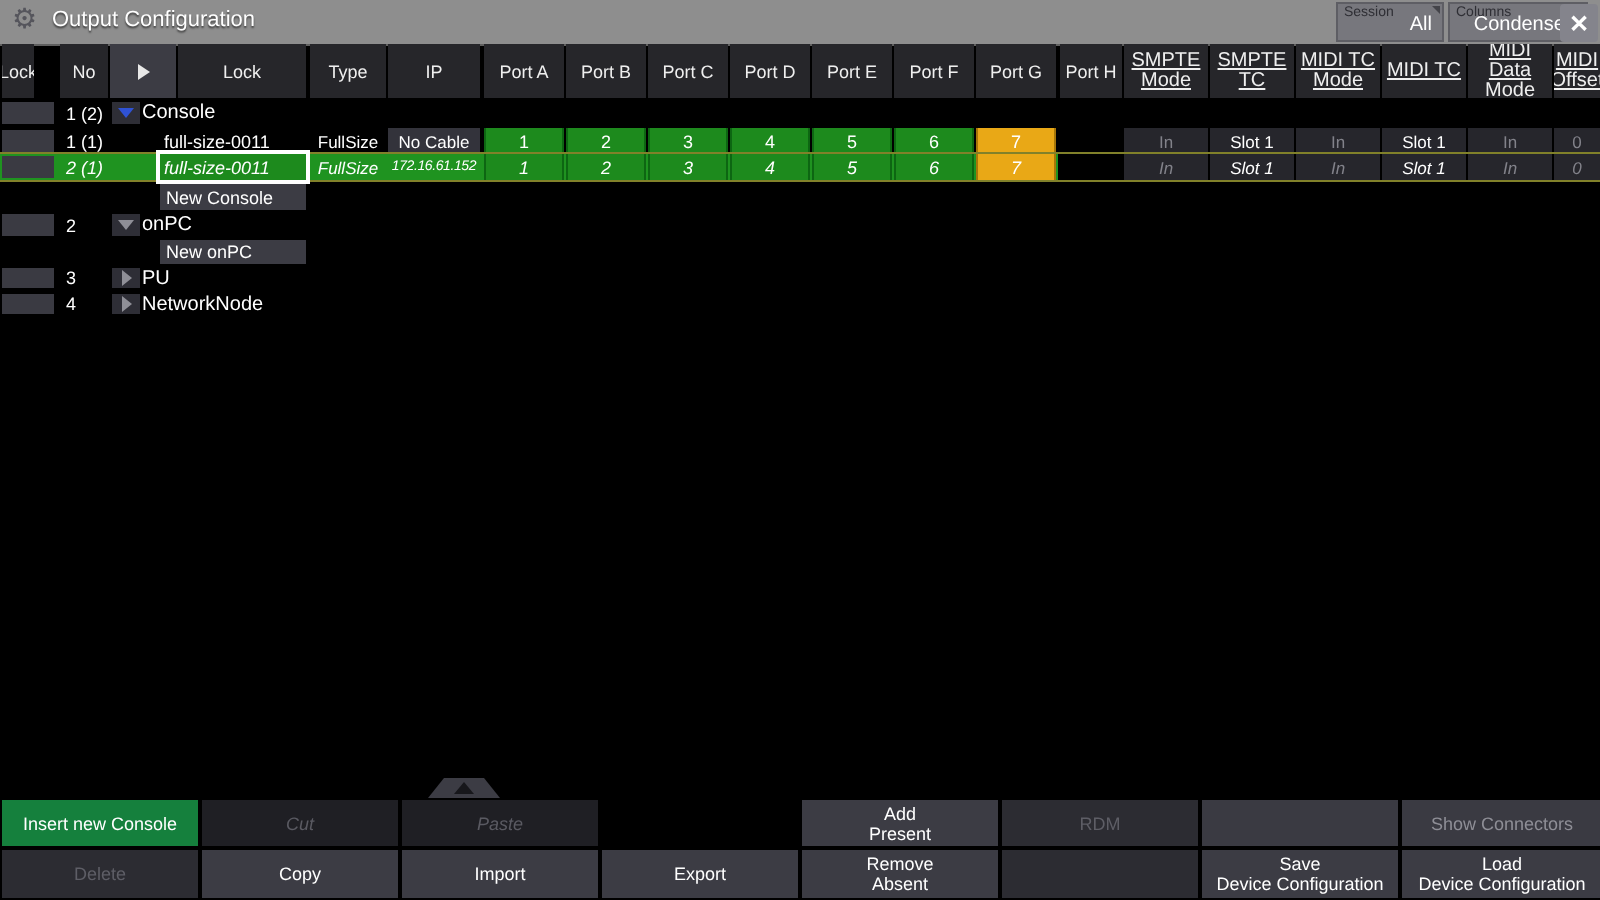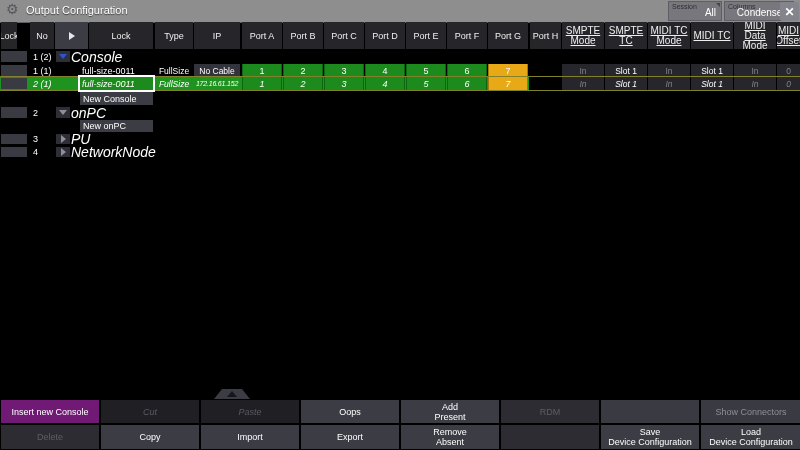--- a/index.html
+++ b/index.html
@@ -41,21 +41,21 @@
   .r1{top:50px;height:13px}.r2{top:64px;height:13px}
   .r3{top:76px;height:15px;border-top:1px solid #81812a;border-bottom:1px solid #81812a;box-sizing:border-box;font-style:italic;}
   .rnewc{top:92px;height:13px}.ronpc{top:106px;height:13px}.rnewo{top:120px;height:12px}
   .rpu{top:133px;height:12px}.rnet{top:146px;height:12px}
   .greenstrip{position:absolute;left:0;top:0;bottom:0;width:529px;background:#1f9320;}
   .lockbtn{position:absolute;left:1px;width:26px;top:1px;bottom:1px;background:#3a3a42;}
   .expbtn{position:absolute;left:56px;width:14px;top:1px;bottom:1px;background:#2e2e36;display:flex;align-items:center;justify-content:center;}
   .tri-down-blue{width:0;height:0;border-left:4px solid transparent;border-right:4px solid transparent;border-top:5px solid #2f52d4;}
   .tri-down-gray{width:0;height:0;border-left:4px solid transparent;border-right:4px solid transparent;border-top:5px solid #8f8f97;}
   .tri-right-gray{width:0;height:0;border-top:4px solid transparent;border-bottom:4px solid transparent;border-left:5px solid #8f8f97;}
-  .grouptx{position:absolute;left:71px;top:0;bottom:0;display:flex;align-items:center;font-size:14px;color:#fff;font-style:italic;}
+  .grouptx{position:absolute;left:71px;top:0;bottom:0;display:flex;align-items:center;font-size:10px;color:#fff;}
   .childtx{position:absolute;left:82px;top:0;bottom:0;display:flex;align-items:center;font-size:9px;color:#fff;}
   .notx{justify-content:flex-start;padding-left:3px;font-size:9px;color:#fff;}
   .typetx{font-size:8.5px;color:#fff;}
   .iptx{font-size:7px;color:#fff;letter-spacing:-0.2px;}
   .nocable{background:#33333b;font-size:8.5px;color:#fff;}
   .pcell{background:#1d8a1d;color:#fff;font-size:9px;border-left:1px solid #0d6612;border-right:1px solid #0d6612;}
   .pcell.orange{background:#e9a816;border-color:#a87708;}
   .scell{background:#26262c;font-size:8.5px;color:#fff;}
   .dim{color:#82828a;}
   .newbtn{position:absolute;left:80px;width:73px;top:0;bottom:0;background:#3c3c44;display:flex;align-items:center;
@@ -66,21 +66,21 @@
   
   .handle{position:absolute;left:214px;top:389px;width:36px;height:10px;background:#3c3c44;
           clip-path:polygon(0 100%,8px 0,28px 0,36px 100%);display:flex;align-items:flex-end;justify-content:center;}
   .handle .arrow{width:0;height:0;border-left:5px solid transparent;border-right:5px solid transparent;border-bottom:6px solid #17171b;margin-bottom:2px;}
   .tbrow{position:absolute;left:0;width:800px;}
   .tb1{top:400px;height:23px}.tb2{top:425px;height:24px}
   .tbc{position:absolute;top:0;bottom:0;display:flex;align-items:center;justify-content:center;
        font-size:9px;line-height:10px;white-space:pre-line;text-align:center;background:#3c3c44;color:#fff;}
   .col1{left:1px;width:98px}.col2{left:101px;width:98px}.col3{left:201px;width:98px}.col4{left:301px;width:98px}
   .col5{left:401px;width:98px}.col6{left:501px;width:98px}.col7{left:601px;width:98px}.col8{left:701px;width:100px}
-  .b-light{background:#701a75;color:#fff;}
+  .b-light{background:#15803d;color:#fff;}
   .b-disabled{background:#1f1f24;color:#5a5a62;font-style:italic;}
   .b-dim{background:#2c2c32;color:#5e5e66;}
   .b-ghost{background:#3a3a42;color:#8e8e96;}
   .b-empty{background:#2c2c32;}
 </style>
 </head>
 <body>
 
 <div class="window">
 
@@ -213,21 +213,20 @@
   </div>
 
   <div class="handle">
     <span class="arrow"></span>
   </div>
 
   <div class="tbrow tb1">
     <div class="tbc col1 b-light">Insert new Console</div>
     <div class="tbc col2 b-disabled">Cut</div>
     <div class="tbc col3 b-disabled">Paste</div>
-    <div class="tbc col4">Oops</div>
     <div class="tbc col5">Add
 Present</div>
     <div class="tbc col6 b-dim">RDM</div>
     <div class="tbc col7 b-ghost"></div>
     <div class="tbc col8 b-ghost">Show Connectors</div>
   </div>
 
   <div class="tbrow tb2">
     <div class="tbc col1 b-dim">Delete</div>
     <div class="tbc col2">Copy</div>

